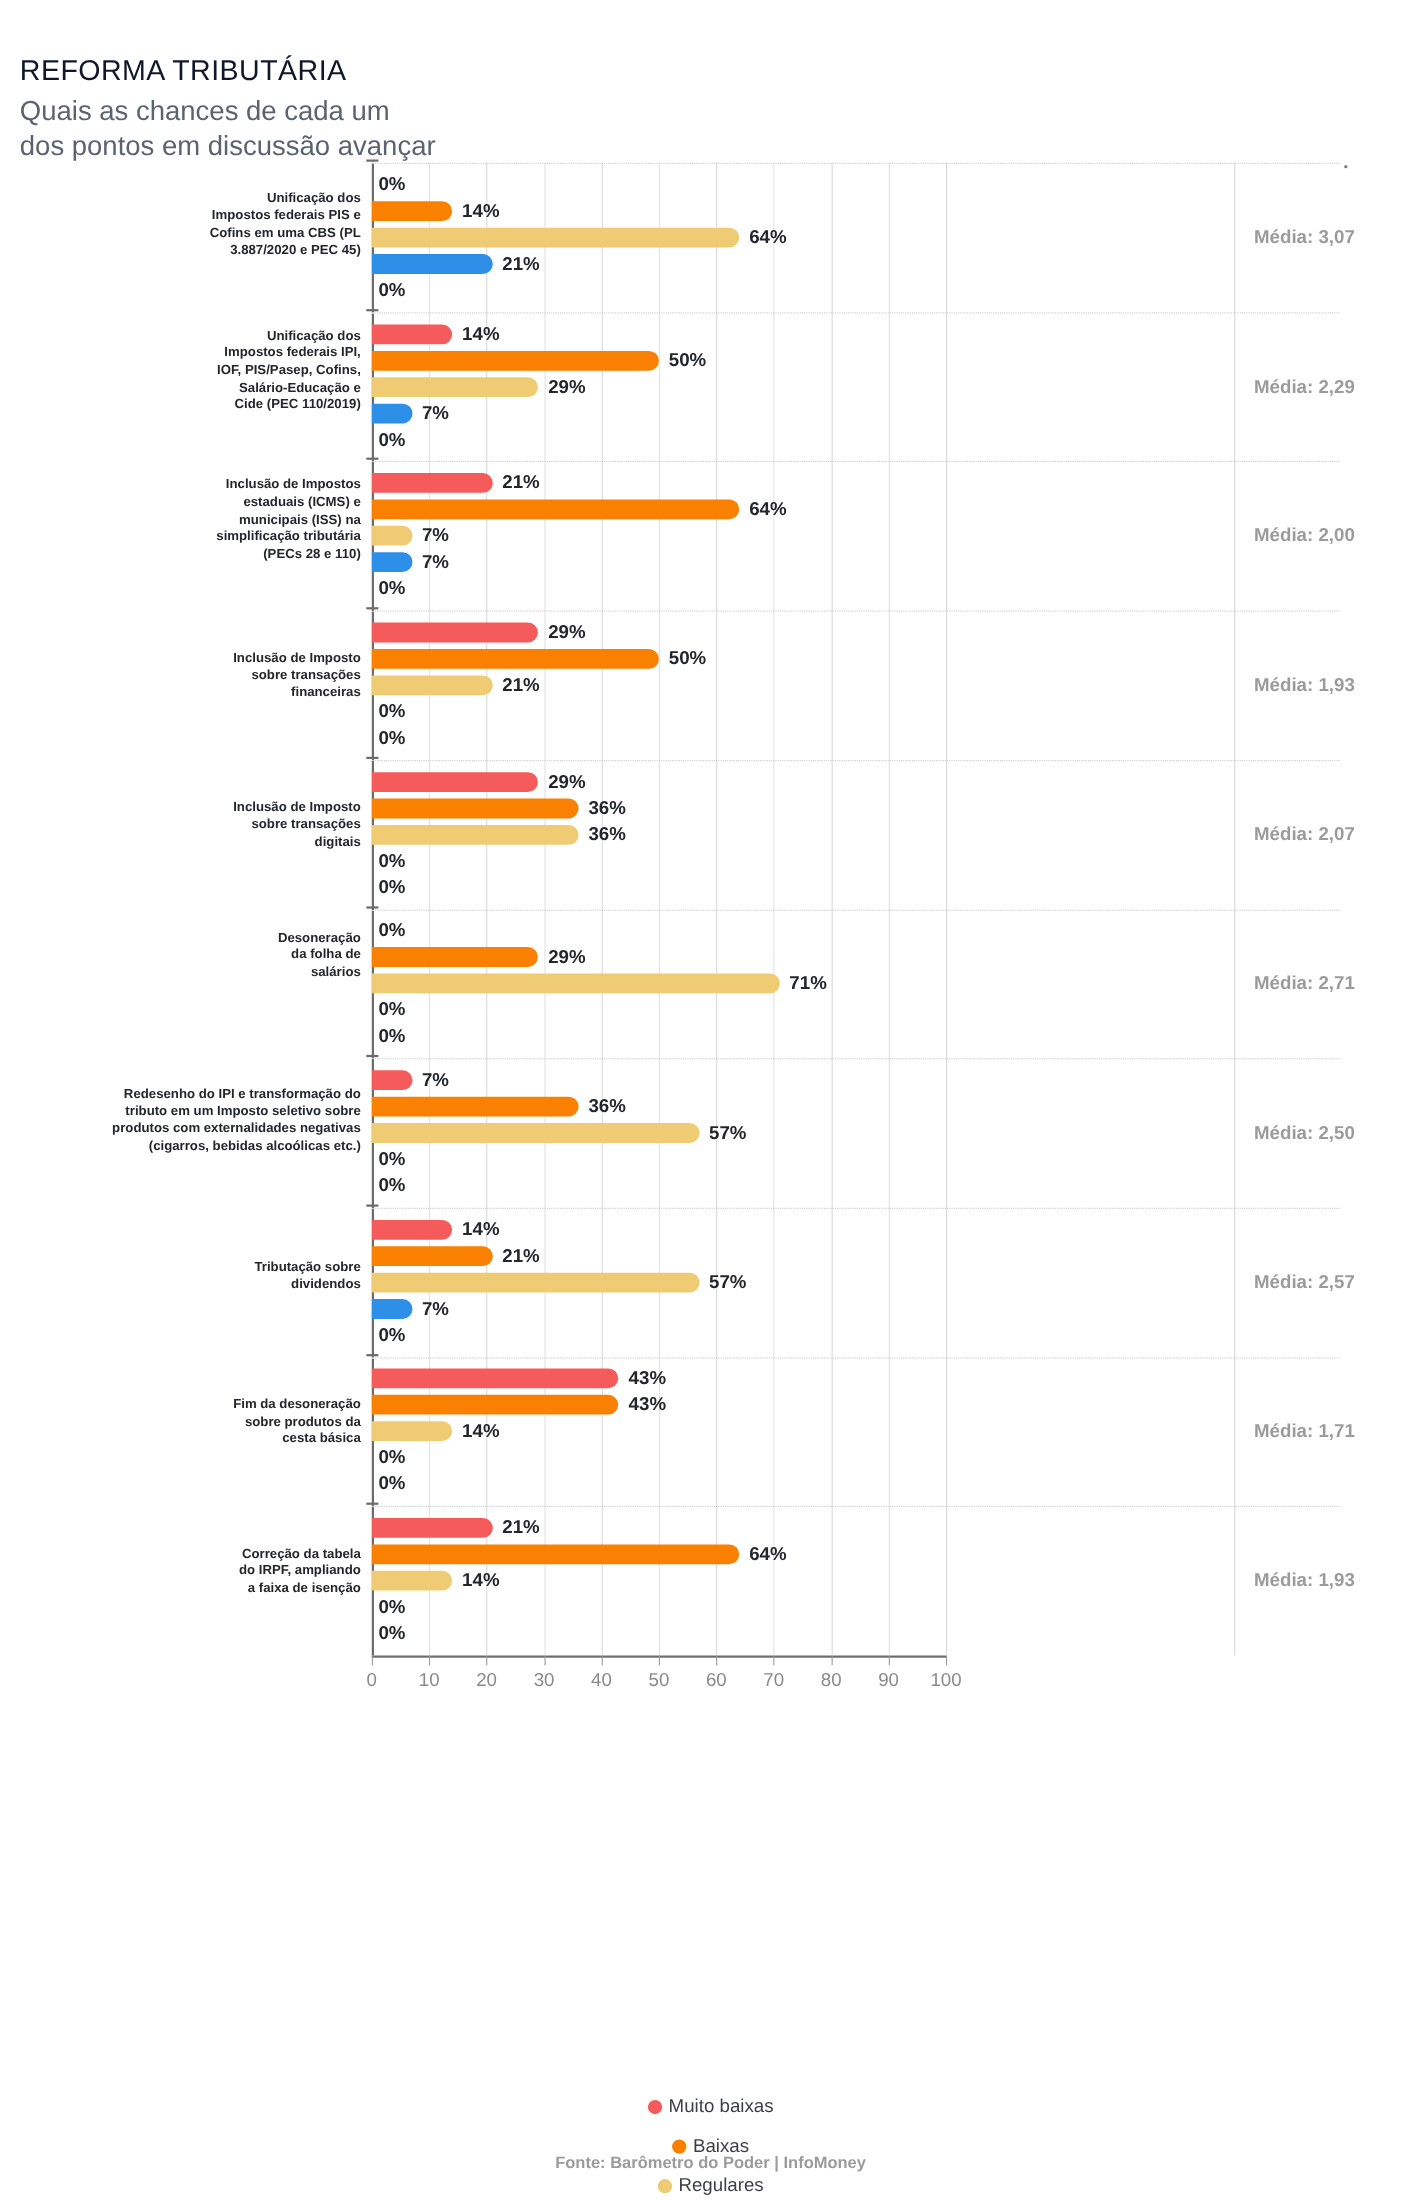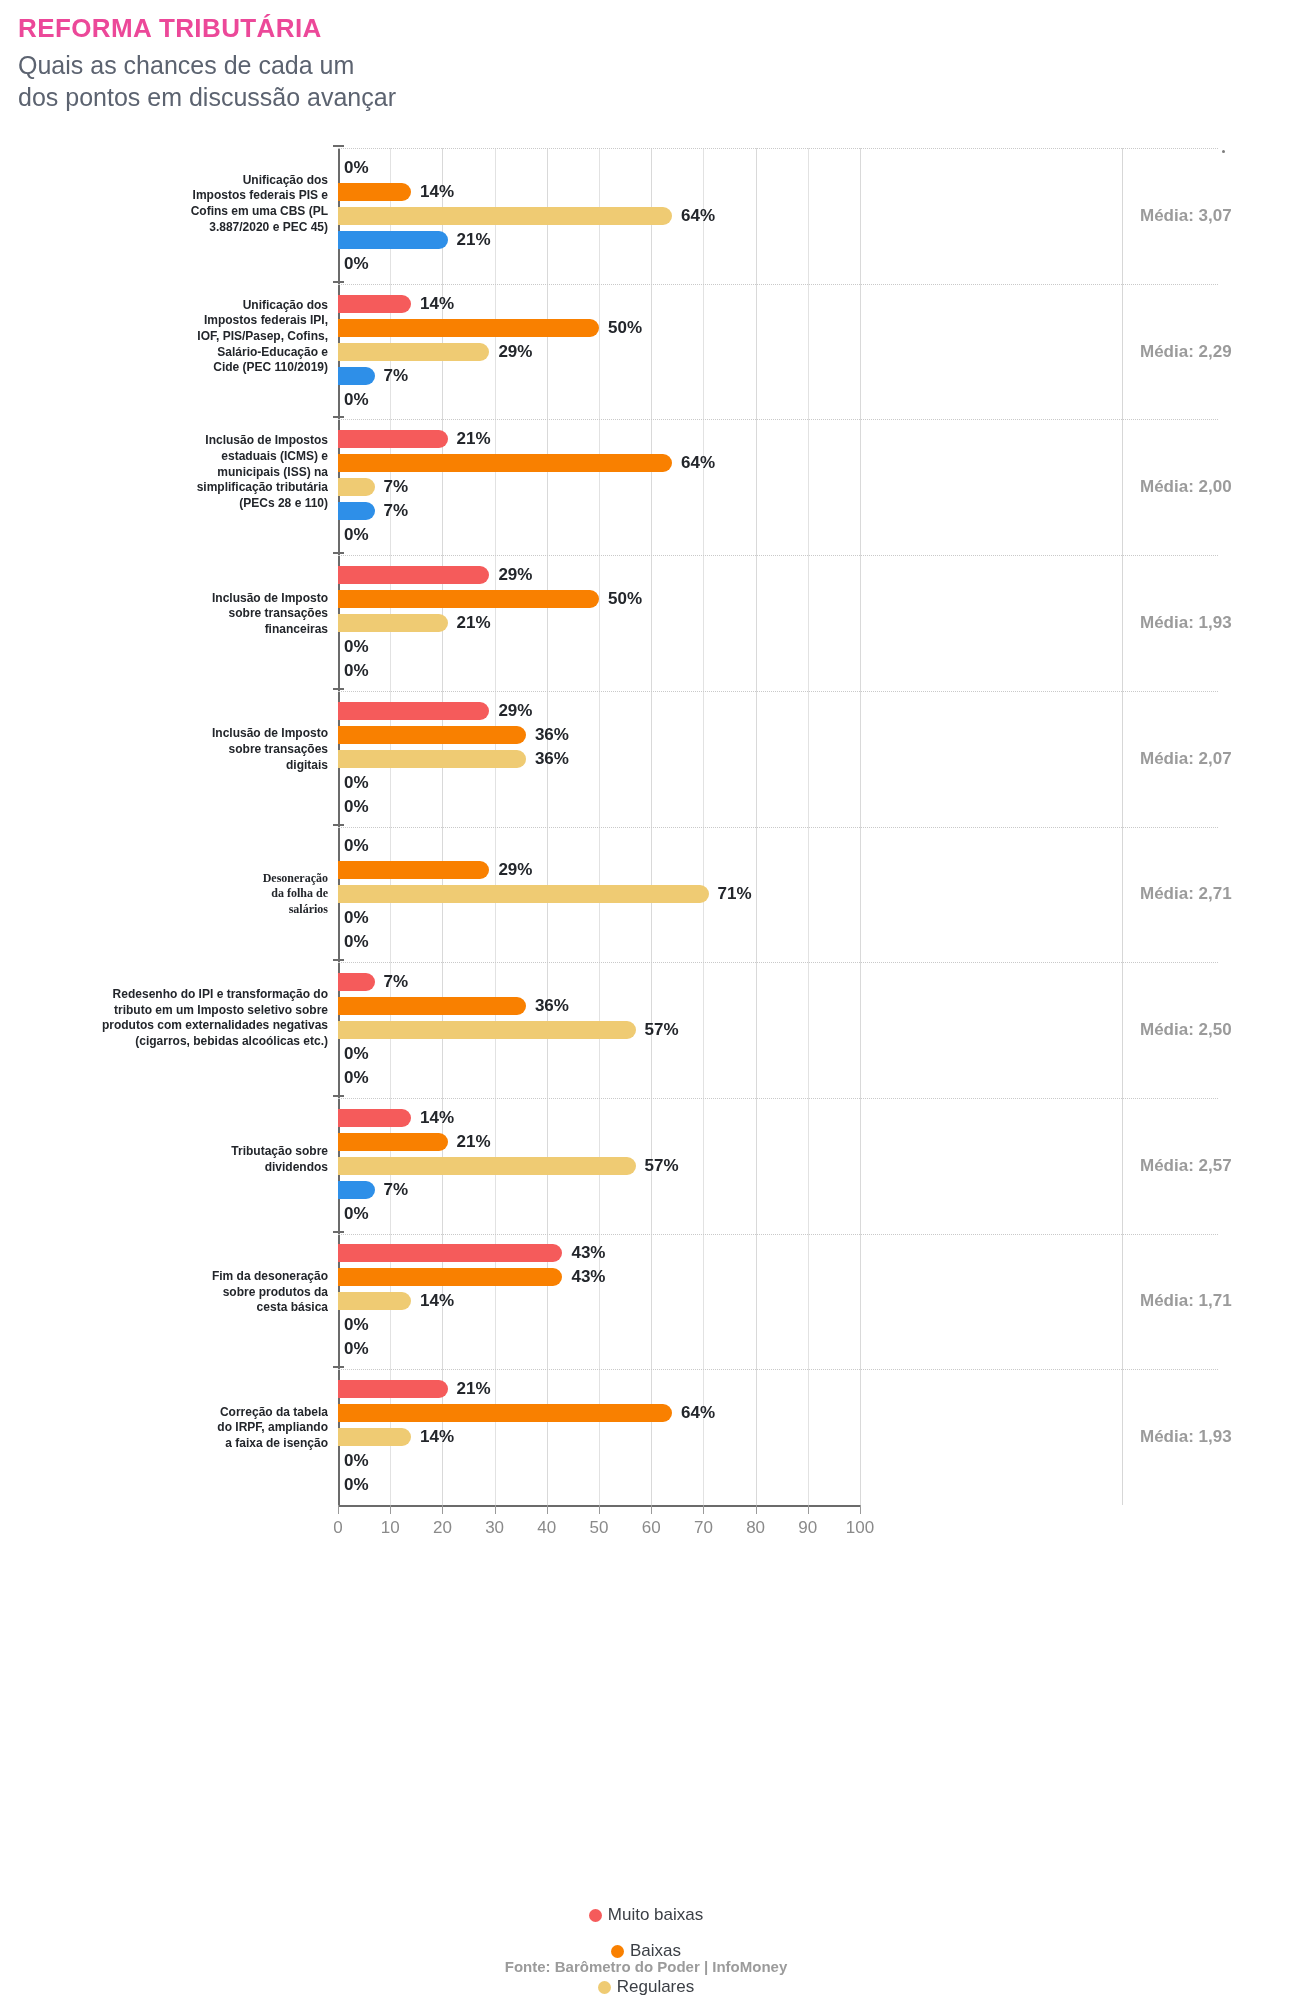--- a/index.html
+++ b/index.html
@@ -5,22 +5,22 @@
   html,body{margin:0;padding:0;}
   body{
     width:1292px;height:2000px;
     background:#ffffff;
     font-family:"Liberation Sans","DejaVu Sans",sans-serif;
     overflow:hidden;
     position:relative;
   }
   .header{padding:14px 0 0 18px;}
   .kicker{
-    font-size:26px;font-weight:bold;color:#ec4899;
-    letter-spacing:.4px;line-height:1.1;
+    font-size:26px;font-weight:normal;color:#0f172a;
+    letter-spacing:.4px;line-height:1.1;margin-top:36px;
   }
   .subtitle{
     font-size:25px;color:#5C6370;line-height:1.30;margin-top:6px;
     font-weight:400;
   }
 
   
   .chart{
     position:absolute;
     left:0;top:130px;width:1292px;height:1790px;
@@ -343,21 +343,21 @@
             <div class="bar" title="Regulares: 71%" style="width: 370.62px; background: rgb(239, 203, 115);"></div>
             <div class="vlabel" style="left: 379.62px;">71%</div>
           </div>
           <div class="barrow">
             <div class="vlabel" style="left: 6px;">0%</div>
           </div>
           <div class="barrow">
             <div class="vlabel" style="left: 6px;">0%</div>
           </div>
         </div>
-        <div class="cat-label" style="top: 44px; font-family: Liberation Serif, serif;">
+        <div class="cat-label" style="top: 18px;">
           <div>Desoneração</div>
           <div>da folha de</div>
           <div>salários</div>
         </div>
         <div class="media" style="top: 57.85px;">Média: 2,71</div>
       </div>
       <div class="group" style="top: 832.2px; height: 135.7px;">
         <div class="bars" style="top: 7.85px;">
           <div class="barrow">
             <div class="bar" title="Muito baixas: 7%" style="width: 36.54px; background: rgb(245, 91, 91);"></div>

